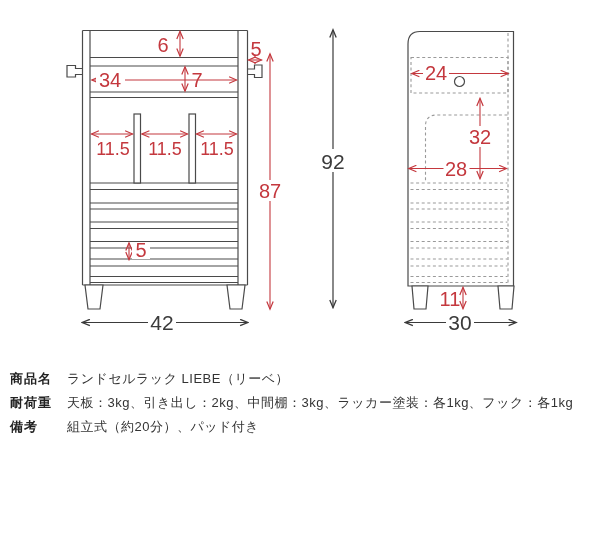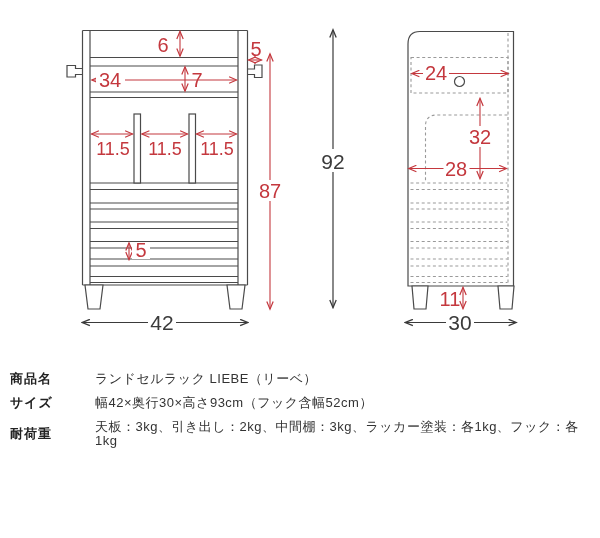--- a/index.html
+++ b/index.html
@@ -13,21 +13,21 @@
   .red {stroke:#c4383e;stroke-width:1.1;fill:none;}
   .blk {stroke:#3a3a3a;stroke-width:1.2;fill:none;}
   .gap {fill:#ffffff;stroke:none;}
   text.tr {fill:#c4383e;font-family:"Liberation Sans",sans-serif;font-size:20px;text-anchor:middle;}
   text.trs{fill:#c4383e;font-family:"Liberation Sans",sans-serif;font-size:18px;text-anchor:middle;}
   text.tb {fill:#3a3a3a;font-family:"Liberation Sans",sans-serif;font-size:21px;text-anchor:middle;}
   
   .spec{position:absolute;left:10px;top:372px;width:582px;color:#333;font-size:13px;}
   .spec-row{display:flex;align-items:center;line-height:14px;margin-bottom:10px;}
   .spec-label{flex:0 0 57px;font-weight:bold;color:#222;letter-spacing:1px;}
-  .spec-value{flex:1 1 auto;letter-spacing:0.5px;margin-left:28px;}
+  .spec-value{flex:1 1 auto;letter-spacing:0.5px;}
 </style>
 </head>
 <body>
 
 <div class="page">
 
   <div class="diagram">
     <svg width="600" height="360" viewBox="0 0 600 360" xmlns="http://www.w3.org/2000/svg">
       <defs>
         <marker id="ra" viewBox="0 0 10 8" refX="8.4" refY="4" markerWidth="10" markerHeight="8" orient="auto-start-reverse" markerUnits="userSpaceOnUse">
@@ -178,22 +178,22 @@
       </g>
     </svg>
   </div>
 
   <div class="spec">
     <div class="spec-row">
       <span class="spec-label">商品名</span>
       <span class="spec-value">ランドセルラック LIEBE（リーベ）</span>
     </div>
     <div class="spec-row">
-      <span class="spec-label">サイズ</span>
-      <span class="spec-value">幅42×奥行30×高さ93cm（フック含幅52cm）</span>
+      <span class="spec-label">耐荷重</span>
+      <span class="spec-value">天板：3kg、引き出し：2kg、中間棚：3kg、ラッカー塗装：各1kg、フック：各1kg</span>
     </div>
     <div class="spec-row">
-      <span class="spec-label">耐荷重</span>
-      <span class="spec-value">天板：3kg、引き出し：2kg、中間棚：3kg、ラッカー塗装：各1kg、フック：各1kg</span>
+      <span class="spec-label">備考</span>
+      <span class="spec-value">組立式（約20分）、パッド付き</span>
     </div>
   </div>
 
 </div>
 
 </body></html>

